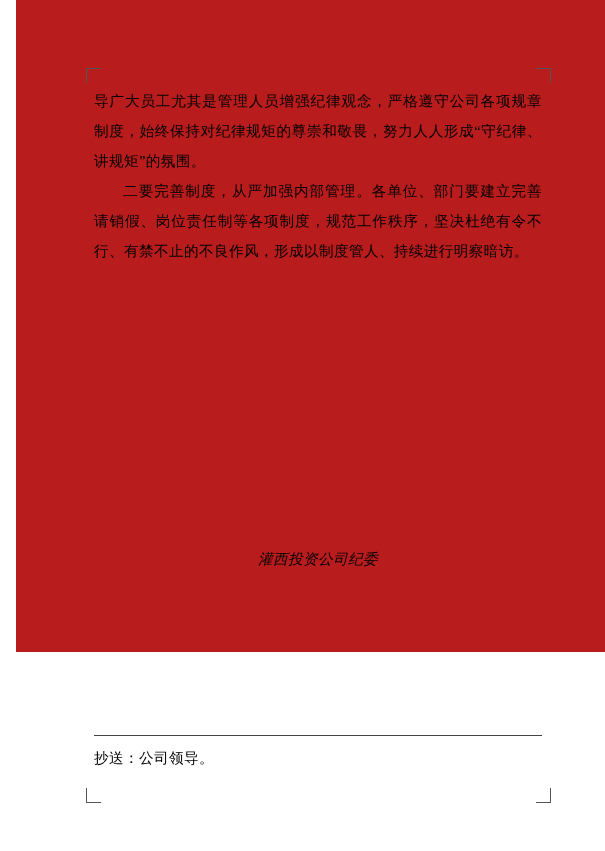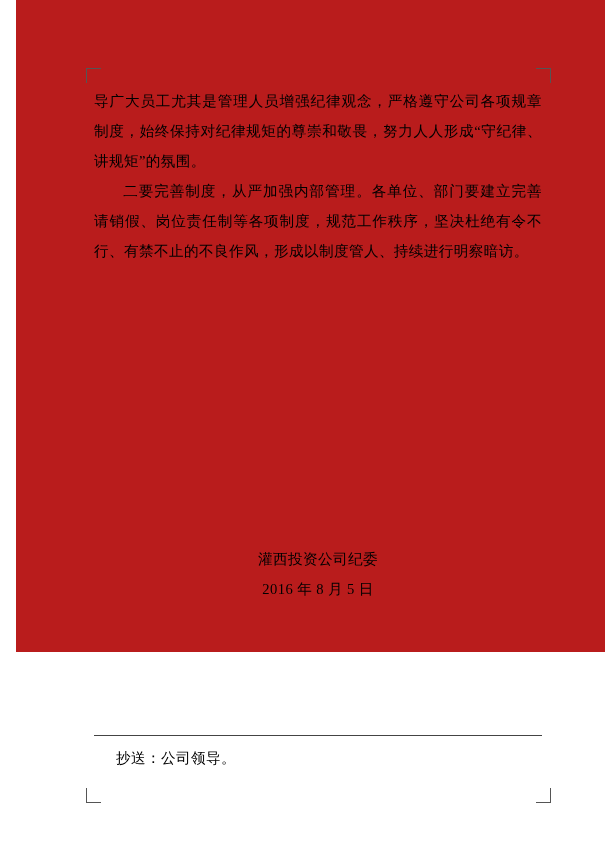--- a/index.html
+++ b/index.html
@@ -60,20 +60,21 @@
     left: 78px;
     top: 544px;
     width: 448px;
     text-align: center;
     font-size: 14.6px;
     line-height: 30px;
     letter-spacing: 0.4px;
   }
   .signature .line {
     display: block;
+    font-style: italic;
   }
   .sig-date {
     font-family: "Liberation Serif", "DejaVu Serif", serif;
   }
 
   .footer-rule {
     position: absolute;
     left: 78px;
     top: 735px;
     width: 448px;
@@ -81,39 +82,37 @@
     border-top: 1px solid #444;
   }
   .footer-note {
     position: absolute;
     left: 78px;
     top: 744px;
     width: 448px;
     font-size: 14.6px;
     line-height: 28px;
     letter-spacing: 0.4px;
-    margin-left: 22px;
   }
 </style>
 </head>
 <body>
 
 <div class="page">
 
   <div class="mark tl"></div>
   <div class="mark tr"></div>
   <div class="mark bl"></div>
   <div class="mark br"></div>
 
   <div class="body-area">
     <p class="para">导广大员工尤其是管理人员增强纪律观念，严格遵守公司各项规章制度，始终保持对纪律规矩的尊崇和敬畏，努力人人形成“守纪律、讲规矩”的氛围。</p>
     <p class="para indent">二要完善制度，从严加强内部管理。各单位、部门要建立完善请销假、岗位责任制等各项制度，规范工作秩序，坚决杜绝有令不行、有禁不止的不良作风，形成以制度管人、持续进行明察暗访。</p>
   </div>
 
   <div class="signature">
     <span class="line">灌西投资公司纪委</span>
-    <span class="line sig-date">2016 年 8 月 5 日</span>
   </div>
 
   <div class="footer-rule"></div>
   <div class="footer-note">抄送：公司领导。</div>
 
 </div>
 
 </body></html>

